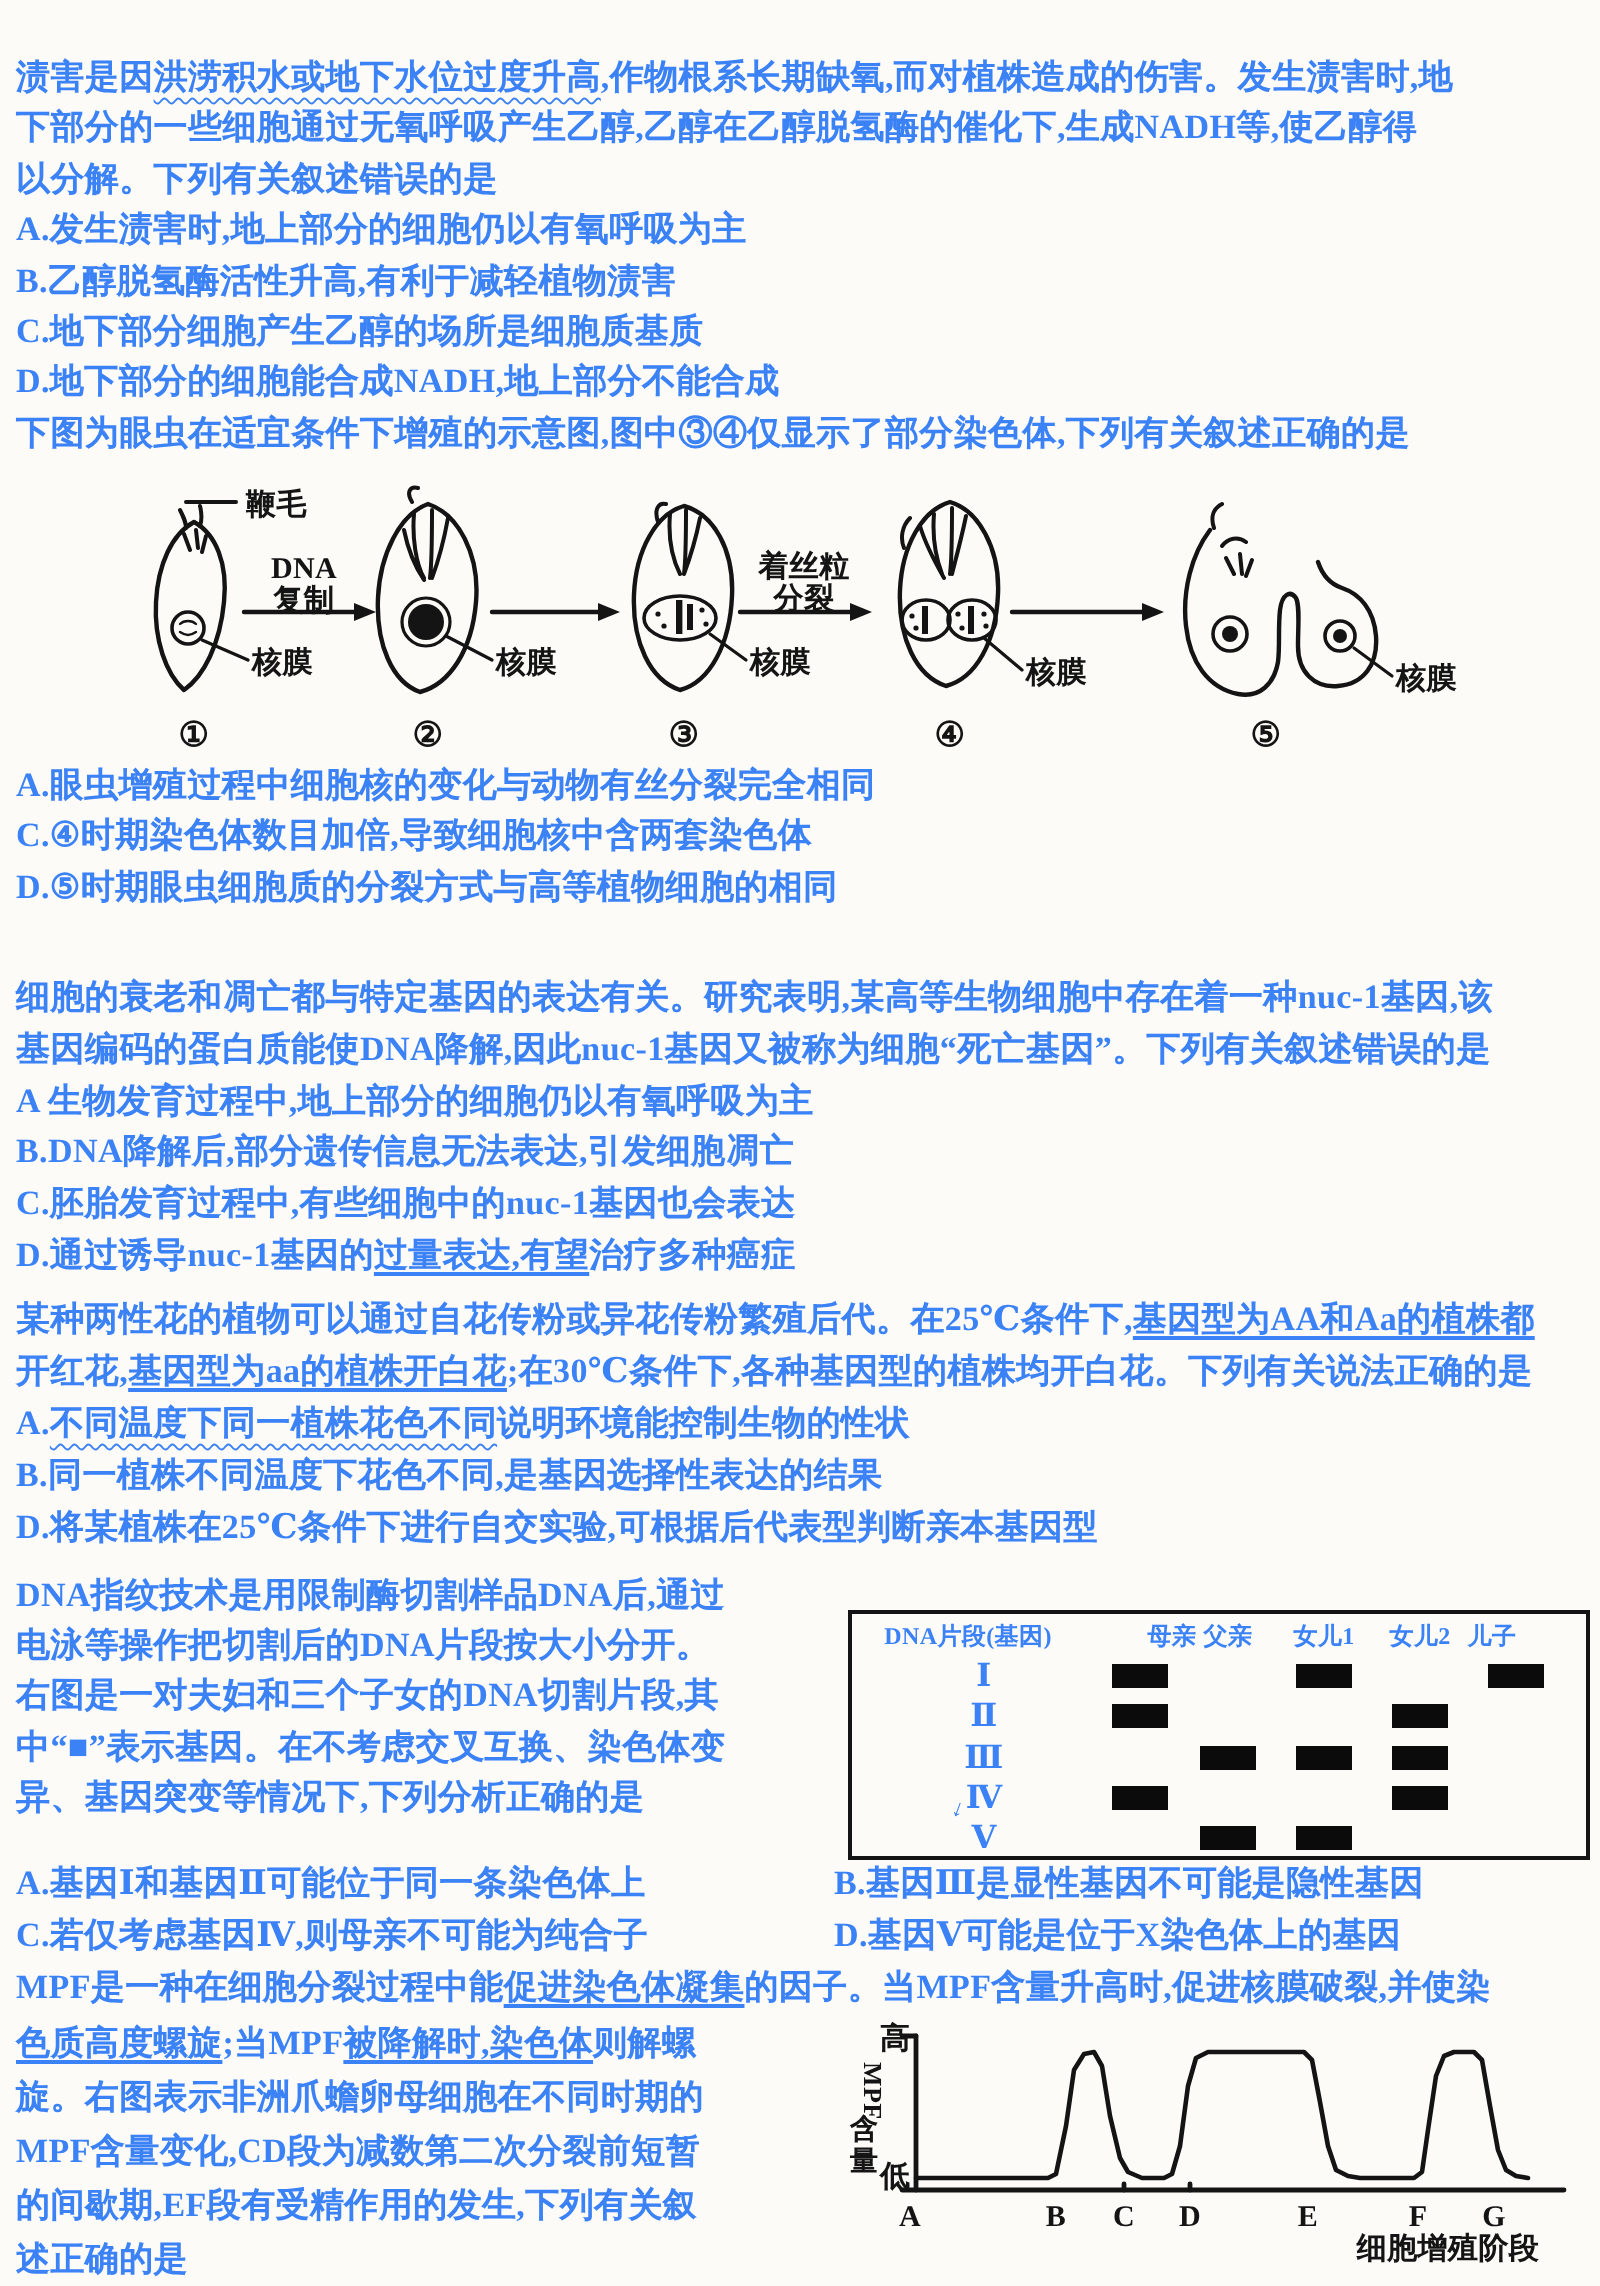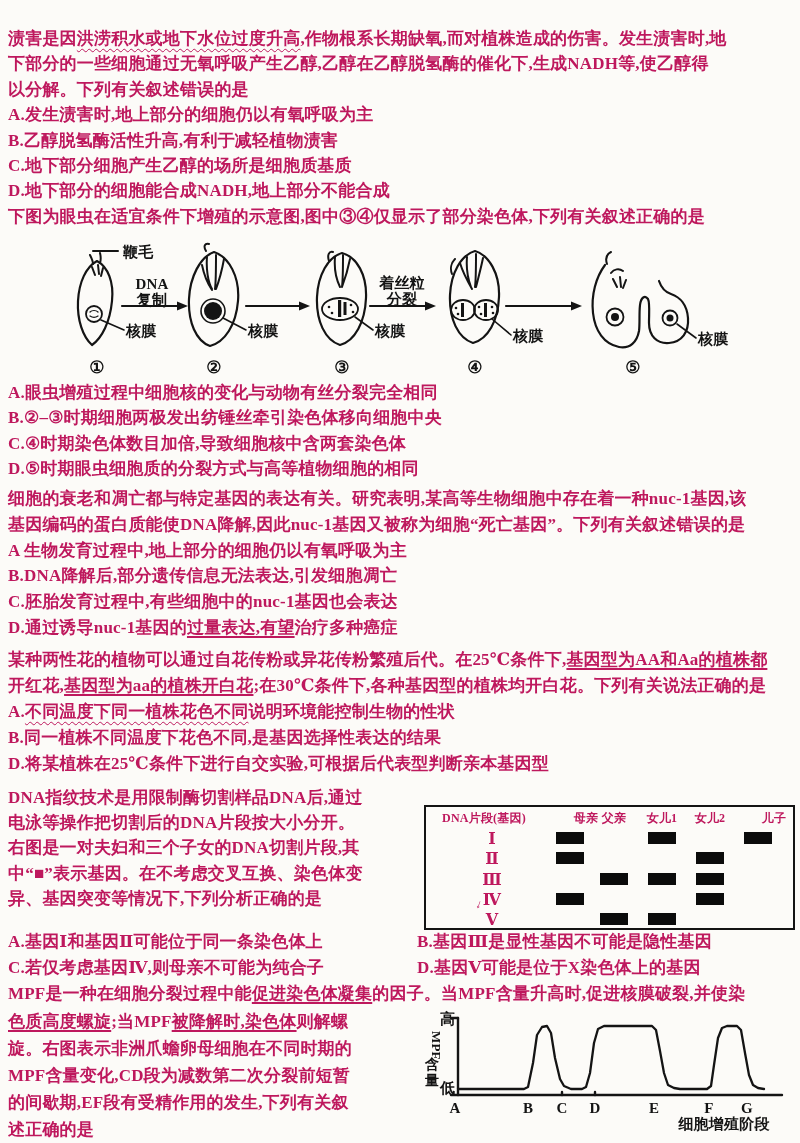--- a/index.html
+++ b/index.html
@@ -1,18 +1,18 @@
 <!DOCTYPE html>
 <html><head>
 <meta charset="utf-8">
 <style>
   html,body{margin:0;padding:0;background:#e8e8e8;}
   #paper{
     position:relative;width:800px;height:1143px;margin:0 auto;
-    background:#fcfbf8;color:#be185d;overflow:hidden;
+    background:#fcfbf8;color:#3b82f6;overflow:hidden;
     font-family:"Liberation Serif","DejaVu Serif",serif;
     font-weight:600;font-size:17px;letter-spacing:0.2px;
   }
   .blk{position:absolute;left:8px;right:6px;}
   .line{white-space:nowrap;line-height:25.4px;height:25.4px;}
   .lh258 .line{line-height:25.8px;height:25.8px;}
   .lh26 .line{line-height:26px;height:26px;}
   .lh252 .line{line-height:25.2px;height:25.2px;}
   .lh27 .line{line-height:27px;height:27px;}
   .u-line{text-decoration:underline;text-decoration-thickness:1.6px;text-underline-offset:3px;text-align:right;}
@@ -144,21 +144,20 @@
       <circle class="dg-stroke" stroke-width="1.8" cx="640" cy="81" r="7.5"></circle>
       <circle cx="640" cy="81" r="3.5" fill="#141414"></circle>
       <line class="dg-stroke" stroke-width="1.6" x1="647" y1="87" x2="666" y2="101"></line>
       <text class="dg-label" x="668" y="107">核膜</text>
       <text class="dg-stage" x="603" y="136" text-anchor="middle">⑤</text>
     </g>
   </svg>
 
   <div class="blk" style="top:380px">
     <div class="line">A.眼虫增殖过程中细胞核的变化与动物有丝分裂完全相同</div>
-    <div class="line">B.②–③时期细胞两极发出纺锤丝牵引染色体移向细胞中央</div>
     <div class="line">C.④时期染色体数目加倍,导致细胞核中含两套染色体</div>
     <div class="line">D.⑤时期眼虫细胞质的分裂方式与高等植物细胞的相同</div>
   </div>
 
   <div class="blk lh258" style="top:486px">
     <div class="line">细胞的衰老和凋亡都与特定基因的表达有关。研究表明,某高等生物细胞中存在着一种nuc-1基因,该</div>
     <div class="line">基因编码的蛋白质能使DNA降解,因此nuc-1基因又被称为细胞“死亡基因”。下列有关叙述错误的是</div>
     <div class="line">A 生物发育过程中,地上部分的细胞仍以有氧呼吸为主</div>
     <div class="line">B.DNA降解后,部分遗传信息无法表达,引发细胞凋亡</div>
     <div class="line">C.胚胎发育过程中,有些细胞中的nuc-1基因也会表达</div>
@@ -181,21 +180,21 @@
     <div class="line">异、基因突变等情况下,下列分析正确的是</div>
   </div>
 
   <div id="gel-box">
     <div id="gel-head">
         <div class="gel-h" style="left: 58px;">DNA片段(基因)</div>
         <div class="gel-h" style="left: 160px;">母亲</div>
         <div class="gel-h" style="left: 188px;">父亲</div>
         <div class="gel-h" style="left: 236px;">女儿1</div>
         <div class="gel-h" style="left: 284px;">女儿2</div>
-        <div class="gel-h" style="left: 348px;">儿子</div>
+        <div class="gel-h" style="left: 320px;">儿子</div>
       </div>
     <div id="gel-body">
         <div class="gel-lab" style="left: 66px; top: 31px;">Ⅰ</div>
         <div class="band" style="left: 130px; top: 25px; background: rgb(11, 11, 11);"></div>
         <div class="band" style="left: 222px; top: 25px; background: rgb(11, 11, 11);"></div>
         <div class="band" style="left: 318px; top: 25px; background: rgb(11, 11, 11);"></div>
         <div class="gel-lab" style="left: 66px; top: 51px;">Ⅱ</div>
         <div class="band" style="left: 130px; top: 45px; background: rgb(11, 11, 11);"></div>
         <div class="band" style="left: 270px; top: 45px; background: rgb(11, 11, 11);"></div>
         <div class="gel-lab" style="left: 66px; top: 72px;">Ⅲ</div>

